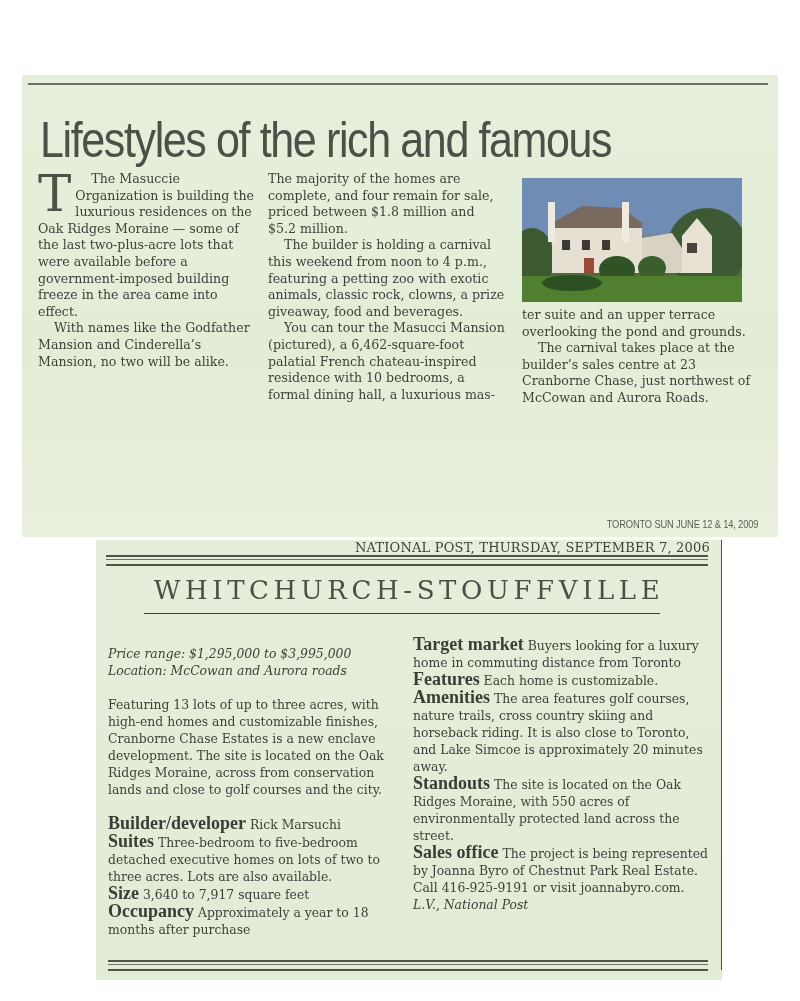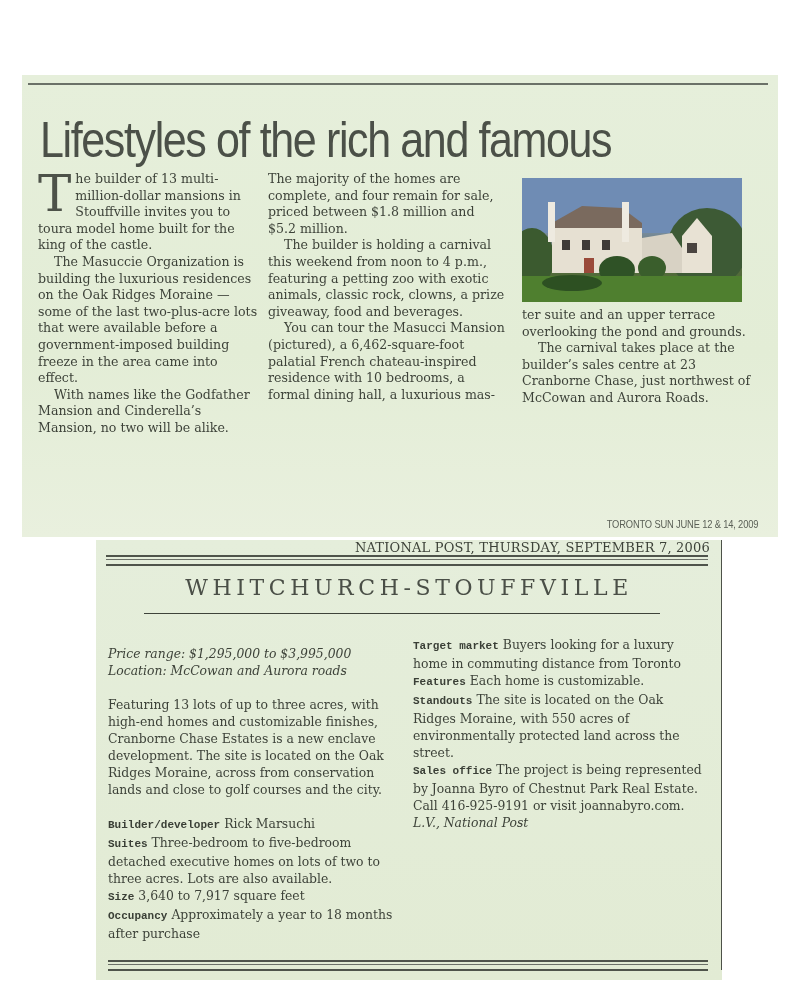--- a/index.html
+++ b/index.html
@@ -48,41 +48,41 @@
     }
     .clip2 .rightrule { position: absolute; right: 0; top: 0; width: 1px; height: 430px; background: #4d5249; }
     .np-date {
       position: absolute; right: 12px; top: 0px; font-family: "DejaVu Serif", serif; font-size: 13px;
       color: #3d4239; letter-spacing: 0.2px;
     }
     .dblrule { position: absolute; height: 7px; border-top: 2px solid #4f544b; border-bottom: 2px solid #4f544b; }
     .dblrule::after { content: ""; position: absolute; left: 0; right: 0; top: 2px; height: 1px; background: #6c7168; }
     .np-title {
       position: absolute; left: 0; width: 626px; top: 35px; text-align: center;
-      font-family: "DejaVu Serif", serif; font-size: 22px; letter-spacing: 4.6px; color: #4a4f47;
+      font-family: "DejaVu Serif", serif; font-size: 26px; letter-spacing: 4.6px; color: #4a4f47;
     }
     .np-title-rule { position: absolute; left: 48px; width: 516px; top: 73px; height: 1px; background: #3e433a; }
     .np-col { position: absolute; font-size: 12.4px; line-height: 17px; color: #3d4239; }
     .np-col p { margin: 0; }
     .np-c1 { left: 12px; top: 105px; width: 298px; }
     .np-c2 { left: 317px; top: 96px; width: 296px; }
     .it { font-style: italic; margin-top: 8px; }
-    .lbl { font-family: Liberation Mono, monospace; font-weight: bold; font-size: 11px; color: #3a3f36; }
+    .lbl { font-family: Liberation Serif, serif; font-weight: bold; font-size: 18px; color: #3a3f36; }
     .gap { height: 17px; }
   </style>
 </head>
 <body>
 
 <div class="clip1">
   <div class="topline"></div>
   <h1 class="headline">Lifestyles of the rich and famous</h1>
 
   <div class="col c1">
     <p>
-      <span class="dropcap">T</span><span>he builder of 13 multi-million-dollar mansions in Stouffville invites you to toura model home built for the king of the castle.</span>
+      <span class="dropcap">T</span>
     </p>
     <p class="ind">The Masuccie Organization is building the luxurious residences on the Oak Ridges Moraine — some of the last two-plus-acre lots that were available before a government-imposed building freeze in the area came into effect.</p>
     <p class="ind">With names like the Godfather Mansion and Cinderella’s Mansion, no two will be alike.</p>
   </div>
 
   <div class="col c2">
     <p>The majority of the homes are complete, and four remain for sale, priced between $1.8 million and $5.2 million.</p>
     <p class="ind">The builder is holding a carnival this weekend from noon to 4 p.m., featuring a petting zoo with exotic animals, classic rock, clowns, a prize giveaway, food and beverages.</p>
     <p class="ind">You can tour the Masucci Mansion (pictured), a 6,462-square-foot palatial French chateau-inspired residence with 10 bedrooms, a formal dining hall, a luxurious mas-</p>
   </div>
@@ -133,18 +133,19 @@
     <div class="gap"></div>
     <p><span class="lbl">Builder/developer</span> <span>Rick Marsuchi</span></p>
     <p><span class="lbl">Suites</span> <span>Three-bedroom to five-bedroom detached executive homes on lots of two to three acres. Lots are also available.</span></p>
     <p><span class="lbl">Size</span> <span>3,640 to 7,917 square feet</span></p>
     <p><span class="lbl">Occupancy</span> <span>Approximately a year to 18 months after purchase</span></p>
   </div>
 
   <div class="np-col np-c2">
     <p><span class="lbl">Target market</span> <span>Buyers looking for a luxury home in commuting distance from Toronto</span></p>
     <p><span class="lbl">Features</span> <span>Each home is customizable.</span></p>
+    <p><span class="lbl">Amenities</span> <span>The area features golf courses, nature trails, cross country skiing and horseback riding. It is also close to Toronto, and Lake Simcoe is approximately 20 minutes away.</span></p>
     <p><span class="lbl">Standouts</span> <span>The site is located on the Oak Ridges Moraine, with 550 acres of environmentally protected land across the street.</span></p>
     <p><span class="lbl">Sales office</span> <span>The project is being represented by Joanna Byro of Chestnut Park Real Estate. Call 416-925-9191 or visit joannabyro.com.</span> <span class="it">L.V., National Post</span></p>
   </div>
 
   <div class="dblrule" style="left:12px; width:600px; top:420px;"></div>
 </div>
 
 </body></html>

